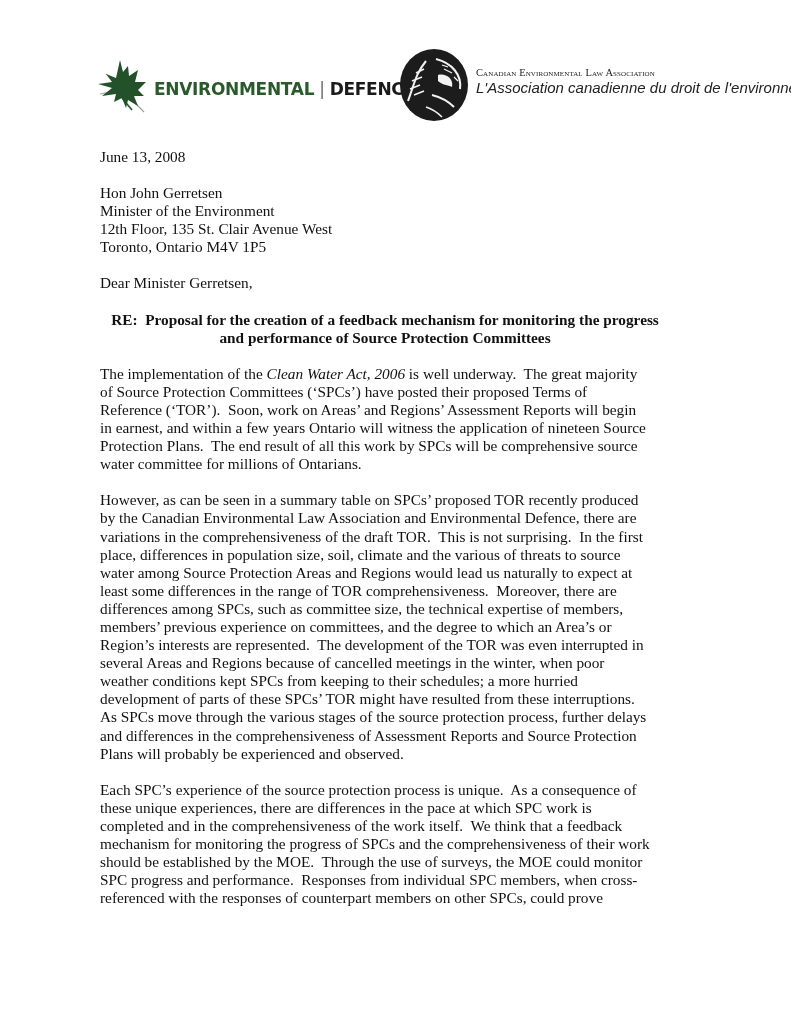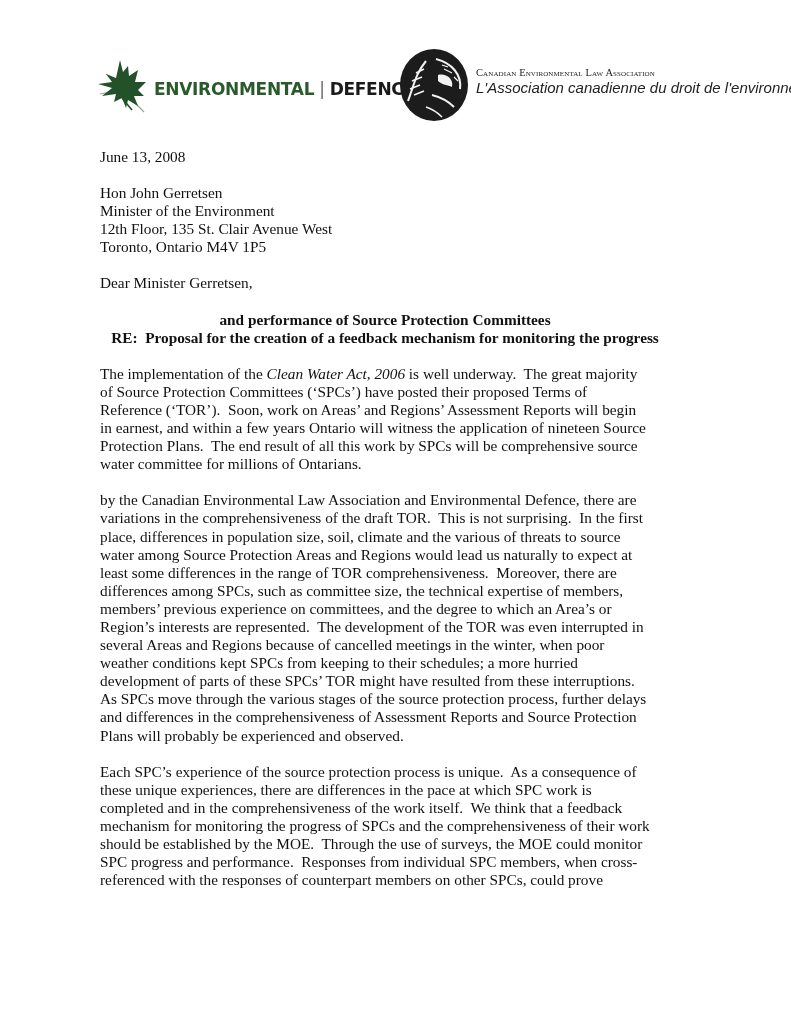--- a/index.html
+++ b/index.html
@@ -167,34 +167,35 @@
     <div class="address-block">
       <span class="address-line">Hon John Gerretsen</span>
       <span class="address-line">Minister of the Environment</span>
       <span class="address-line">12th Floor, 135 St. Clair Avenue West</span>
       <span class="address-line">Toronto, Ontario M4V 1P5</span>
     </div>
 
     <div class="salutation">Dear Minister Gerretsen,</div>
 
     <div class="subject">
+      <span class="subject-line" style="white-space:pre;">RE:  Proposal for the creation of a feedback mechanism for monitoring the progress</span>
       <span class="subject-line">and performance of Source Protection Committees</span>
-      <span class="subject-line" style="white-space:pre;">RE:  Proposal for the creation of a feedback mechanism for monitoring the progress</span>
     </div>
 
     <div class="para">
       <span class="para-line" style="white-space:pre;"><span>The implementation of the </span><em>Clean Water Act, 2006</em><span> is well underway.  The great majority</span></span>
       <span class="para-line">of Source Protection Committees (‘SPCs’) have posted their proposed Terms of</span>
       <span class="para-line" style="white-space:pre;">Reference (‘TOR’).  Soon, work on Areas’ and Regions’ Assessment Reports will begin</span>
       <span class="para-line">in earnest, and within a few years Ontario will witness the application of nineteen Source</span>
       <span class="para-line" style="white-space:pre;">Protection Plans.  The end result of all this work by SPCs will be comprehensive source</span>
       <span class="para-line">water committee for millions of Ontarians.</span>
     </div>
 
     <div class="para">
+      <span class="para-line">However, as can be seen in a summary table on SPCs’ proposed TOR recently produced</span>
       <span class="para-line">by the Canadian Environmental Law Association and Environmental Defence, there are</span>
       <span class="para-line" style="white-space:pre;">variations in the comprehensiveness of the draft TOR.  This is not surprising.  In the first</span>
       <span class="para-line">place, differences in population size, soil, climate and the various of threats to source</span>
       <span class="para-line">water among Source Protection Areas and Regions would lead us naturally to expect at</span>
       <span class="para-line" style="white-space:pre;">least some differences in the range of TOR comprehensiveness.  Moreover, there are</span>
       <span class="para-line">differences among SPCs, such as committee size, the technical expertise of members,</span>
       <span class="para-line">members’ previous experience on committees, and the degree to which an Area’s or</span>
       <span class="para-line" style="white-space:pre;">Region’s interests are represented.  The development of the TOR was even interrupted in</span>
       <span class="para-line">several Areas and Regions because of cancelled meetings in the winter, when poor</span>
       <span class="para-line">weather conditions kept SPCs from keeping to their schedules; a more hurried</span>

